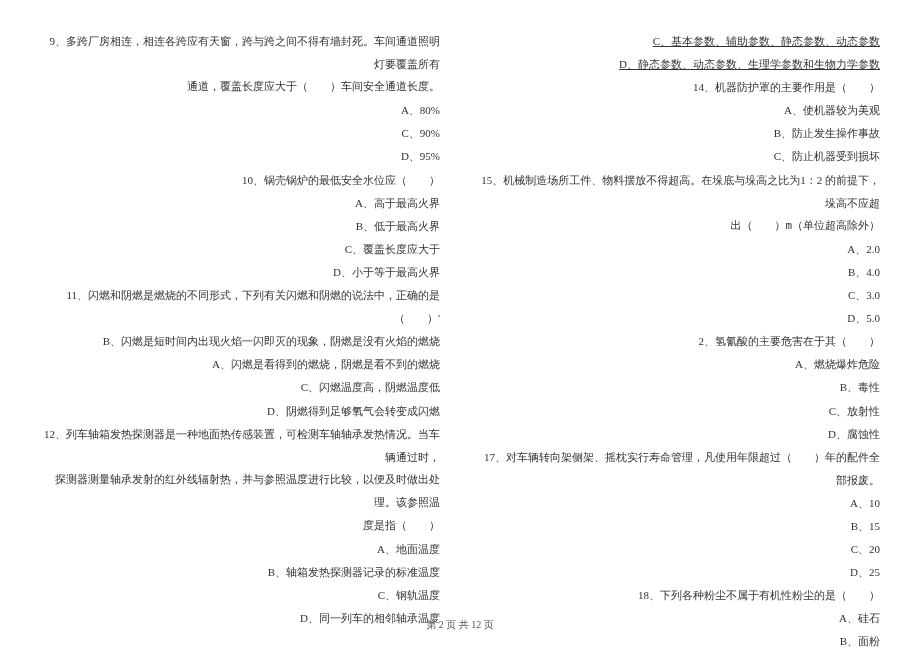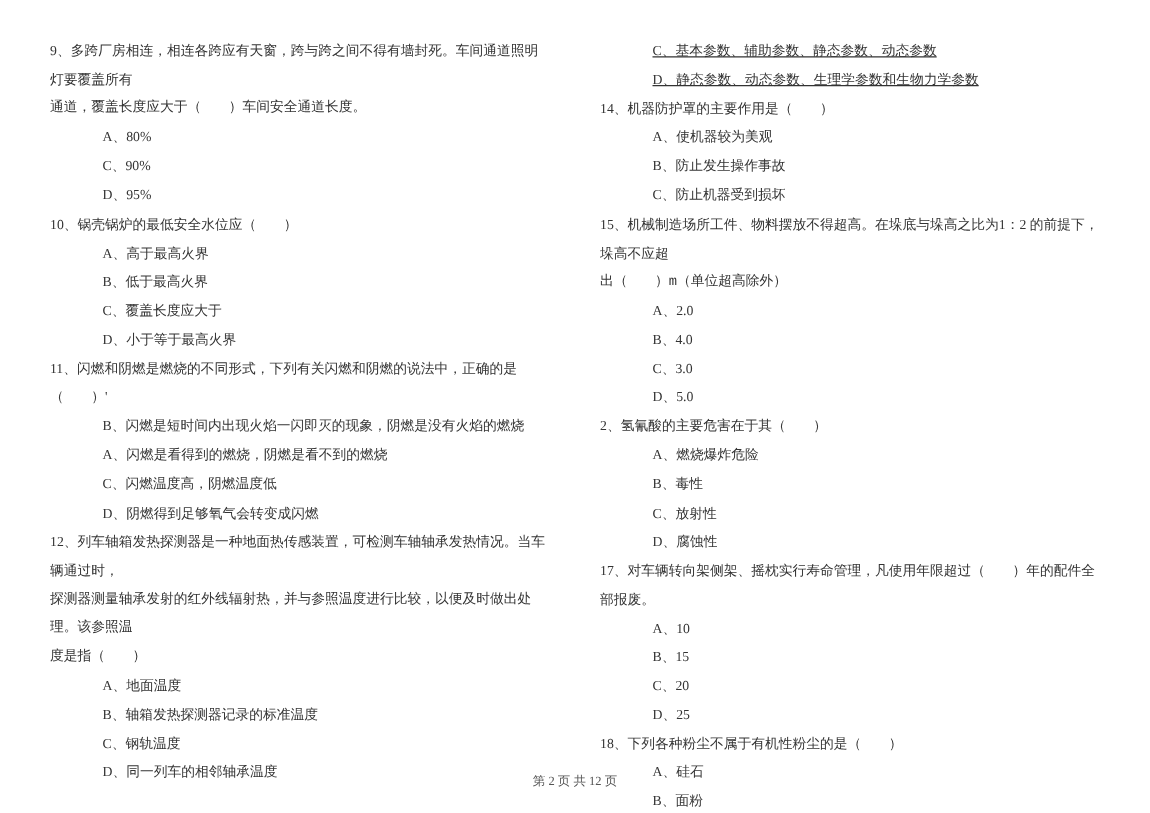--- a/index.html
+++ b/index.html
@@ -14,20 +14,21 @@
       font-family: "SimSun", "宋体", serif;
       font-size: 11px;
       color: #333;
       position: relative;
       padding: 30px 40px 40px 40px;
     }
     .two-column {
       display: flex;
       gap: 40px;
       height: 560px;
+      text-align: right;
     }
     .column {
       flex: 1;
       line-height: 2.1;
     }
     .question-text {
       display: block;
     }
     .continuation {
       display: block;

